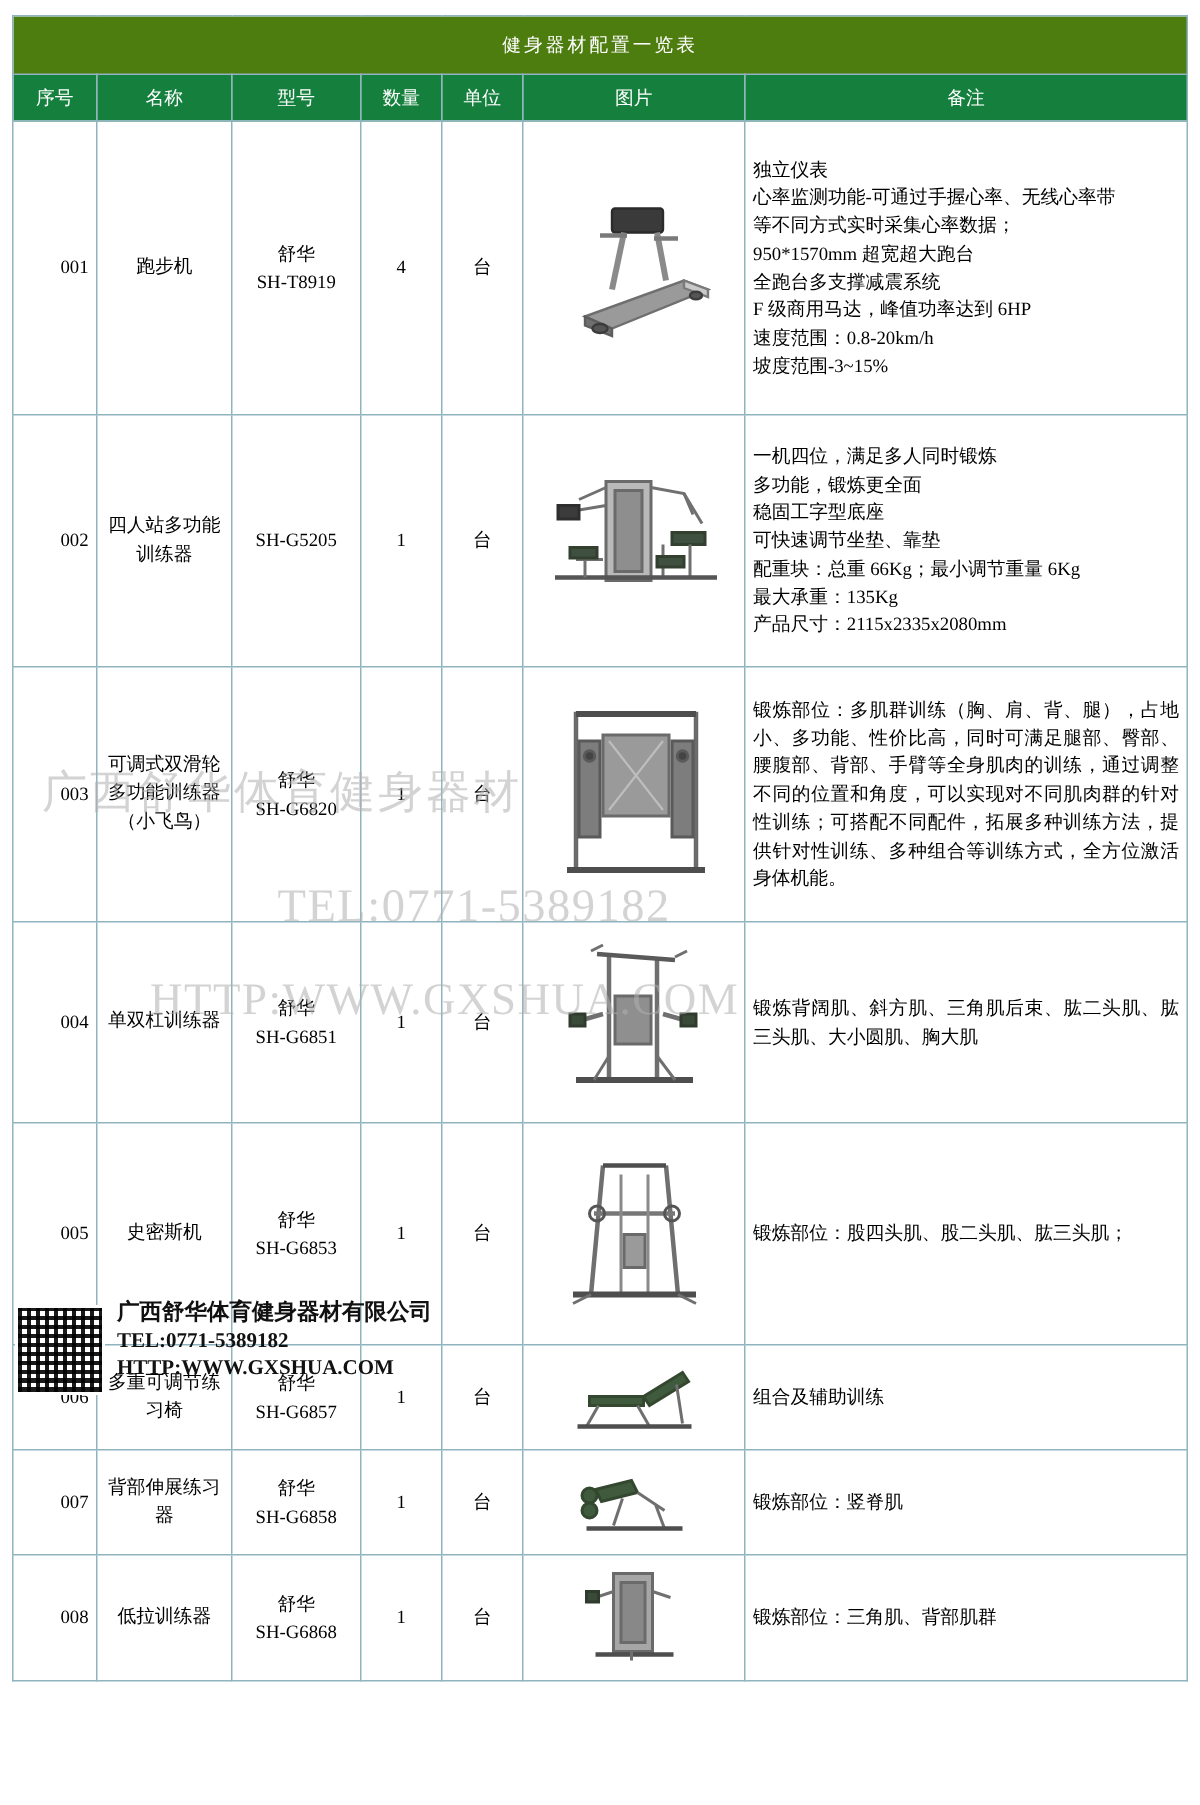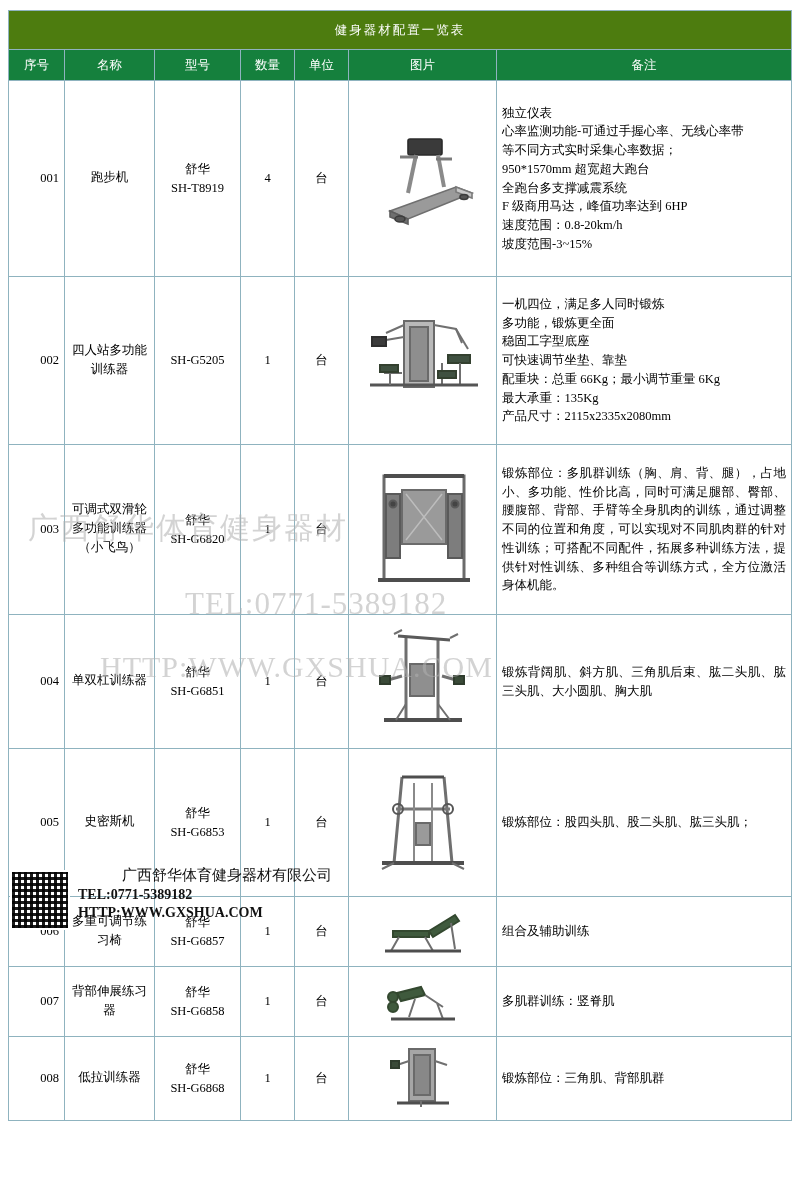--- a/index.html
+++ b/index.html
@@ -120,21 +120,21 @@
     background-blend-mode: multiply;
     border: 2px solid #fff;
     margin-top: 4px;
     flex: 0 0 auto;
   }
   .stamp-text {
     margin-left: 8px;
     font-family: "Liberation Serif", serif;
     line-height: 1.32;
   }
-  .stamp-line1 { font-size: 15px; font-weight: normal; color: #111; margin-left: 44px; }
+  .stamp-line1 { font-size: 15px; font-weight: bold; color: #111; }
   .stamp-line2 { font-size: 14px; font-weight: bold; color: #111; }
   .stamp-line3 { font-size: 14px; font-weight: bold; color: #111; }
 </style>
 </head>
 <body>
 
 <div class="page">
 
   <span class="wm wm-1">广西舒华体育健身器材</span>
   <span class="wm wm-2">TEL:0771-5389182</span>
@@ -375,21 +375,21 @@
                 <path d="M34 20 L58 14 L62 22 L38 28 Z" fill="#3f5a3d" stroke="#33482f"></path>
                 <circle cx="30" cy="24" r="5" fill="#3f5a3d" stroke="#33482f"></circle>
                 <circle cx="30" cy="34" r="5" fill="#3f5a3d" stroke="#33482f"></circle>
                 <path d="M62 22 L80 34 M52 26 L46 44 M74 30 L80 46" stroke="#6f6f6f"></path>
                 <path d="M28 46 L92 46" stroke="#4e4e4e" stroke-width="3"></path>
               </g>
             </svg>
           </div>
         </td>
         <td class="c-note">
-          <div class="note-para">多肌群训练：竖脊肌</div>
+          <div class="note-para">锻炼部位：竖脊肌</div>
         </td>
       </tr>
 
       <tr style="height:84px">
         <td class="c-idx">008</td>
         <td class="c-name">低拉训练器</td>
         <td class="c-model model-cell">
           <div>舒华</div>
           <div>SH-G6868</div>
         </td>

